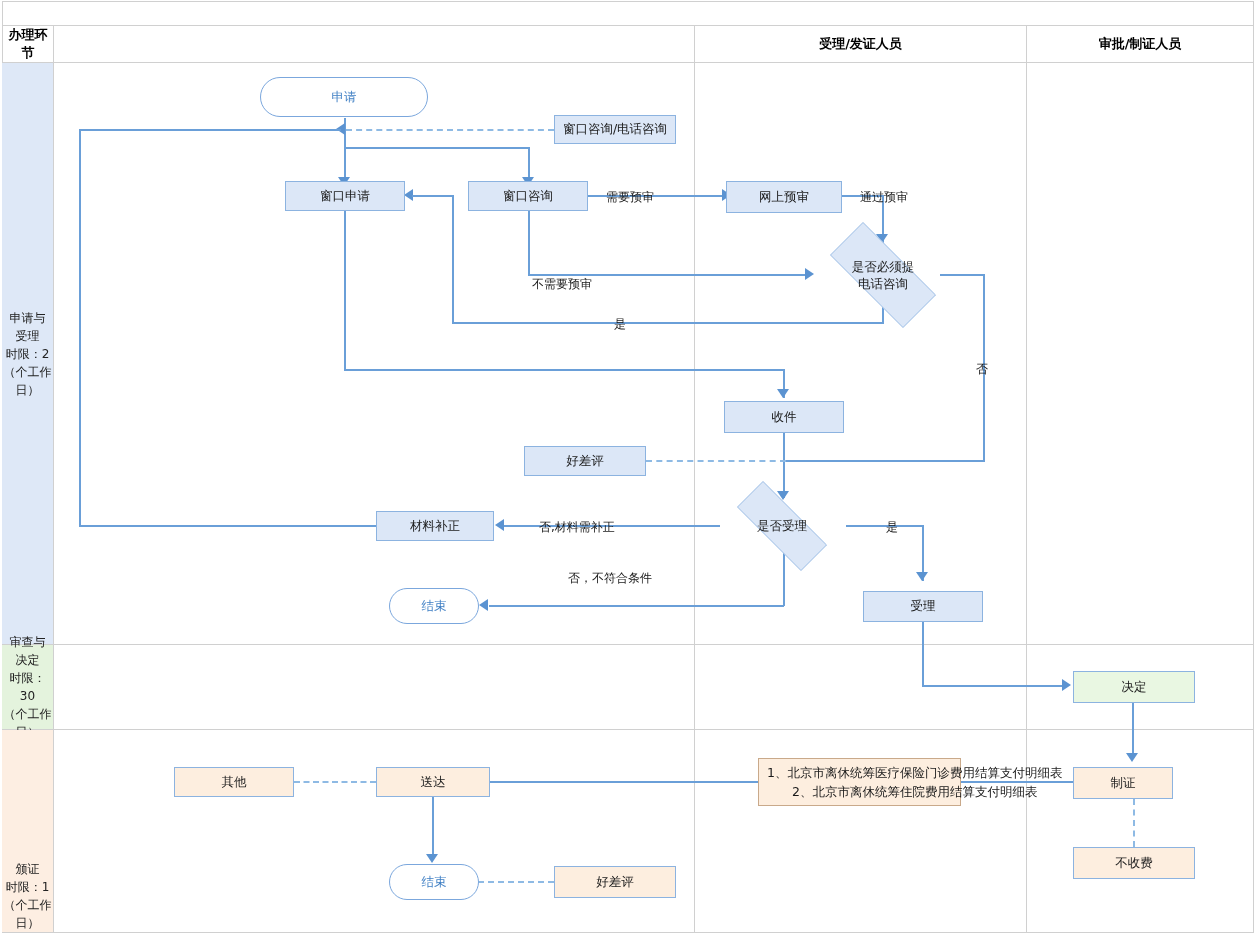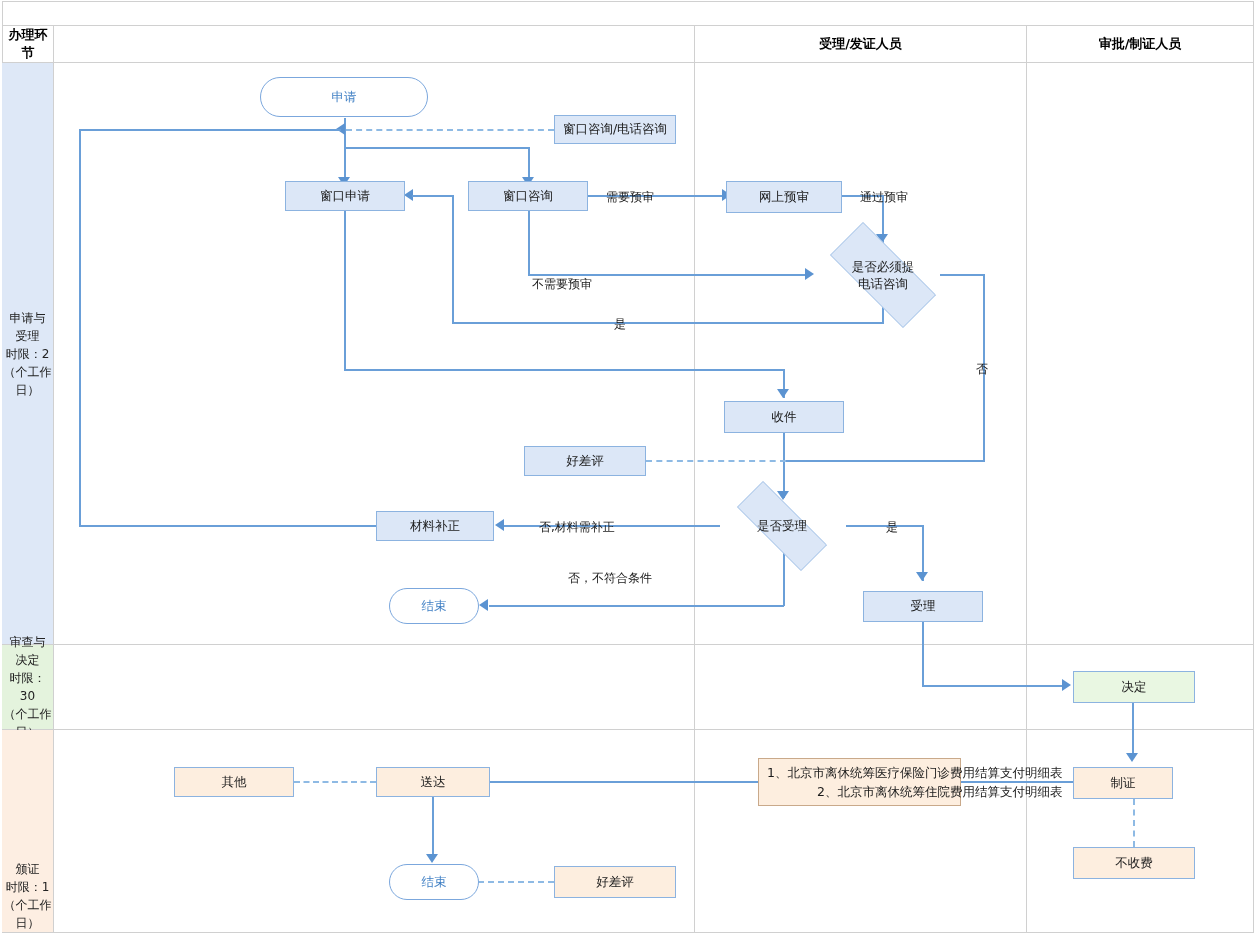--- a/index.html
+++ b/index.html
@@ -24,21 +24,21 @@
 
   
   .node{position:absolute;box-sizing:border-box;display:flex;
     align-items:center;justify-content:center;text-align:center;
     font-size:12.5px;color:#1a1a1a;line-height:1.45;}
   .n-rect{background:#dce7f7;border:1px solid #8cb3e0;}
   .n-green{background:#e9f7e2;border:1px solid #8cb3e0;}
   .n-orange{background:#fdeedf;border:1px solid #8cb3e0;}
   .n-term{background:#ffffff;border:1.4px solid #7ba7dd;border-radius:22px;color:#3f7fc4;}
   .n-doc{background:#fdeedf;border:1px solid #c9a98a;font-size:12.5px;
-    justify-content:flex-start;text-align:right;padding:4px 8px;line-height:1.55;}
+    justify-content:flex-start;text-align:center;padding:4px 8px;line-height:1.55;}
   .n-doc span{display:block;white-space:nowrap;}
 
   
   .diamond{position:absolute;}
   .diamond .dshape{position:absolute;inset:0;
     background:#dce7f7;border:1px solid #8cb3e0;
     transform:rotate(45deg) scale(0.707);}
   .diamond .dlabel{position:absolute;inset:0;display:flex;align-items:center;
     justify-content:center;text-align:center;font-size:12.5px;color:#1a1a1a;
     line-height:1.4;}

